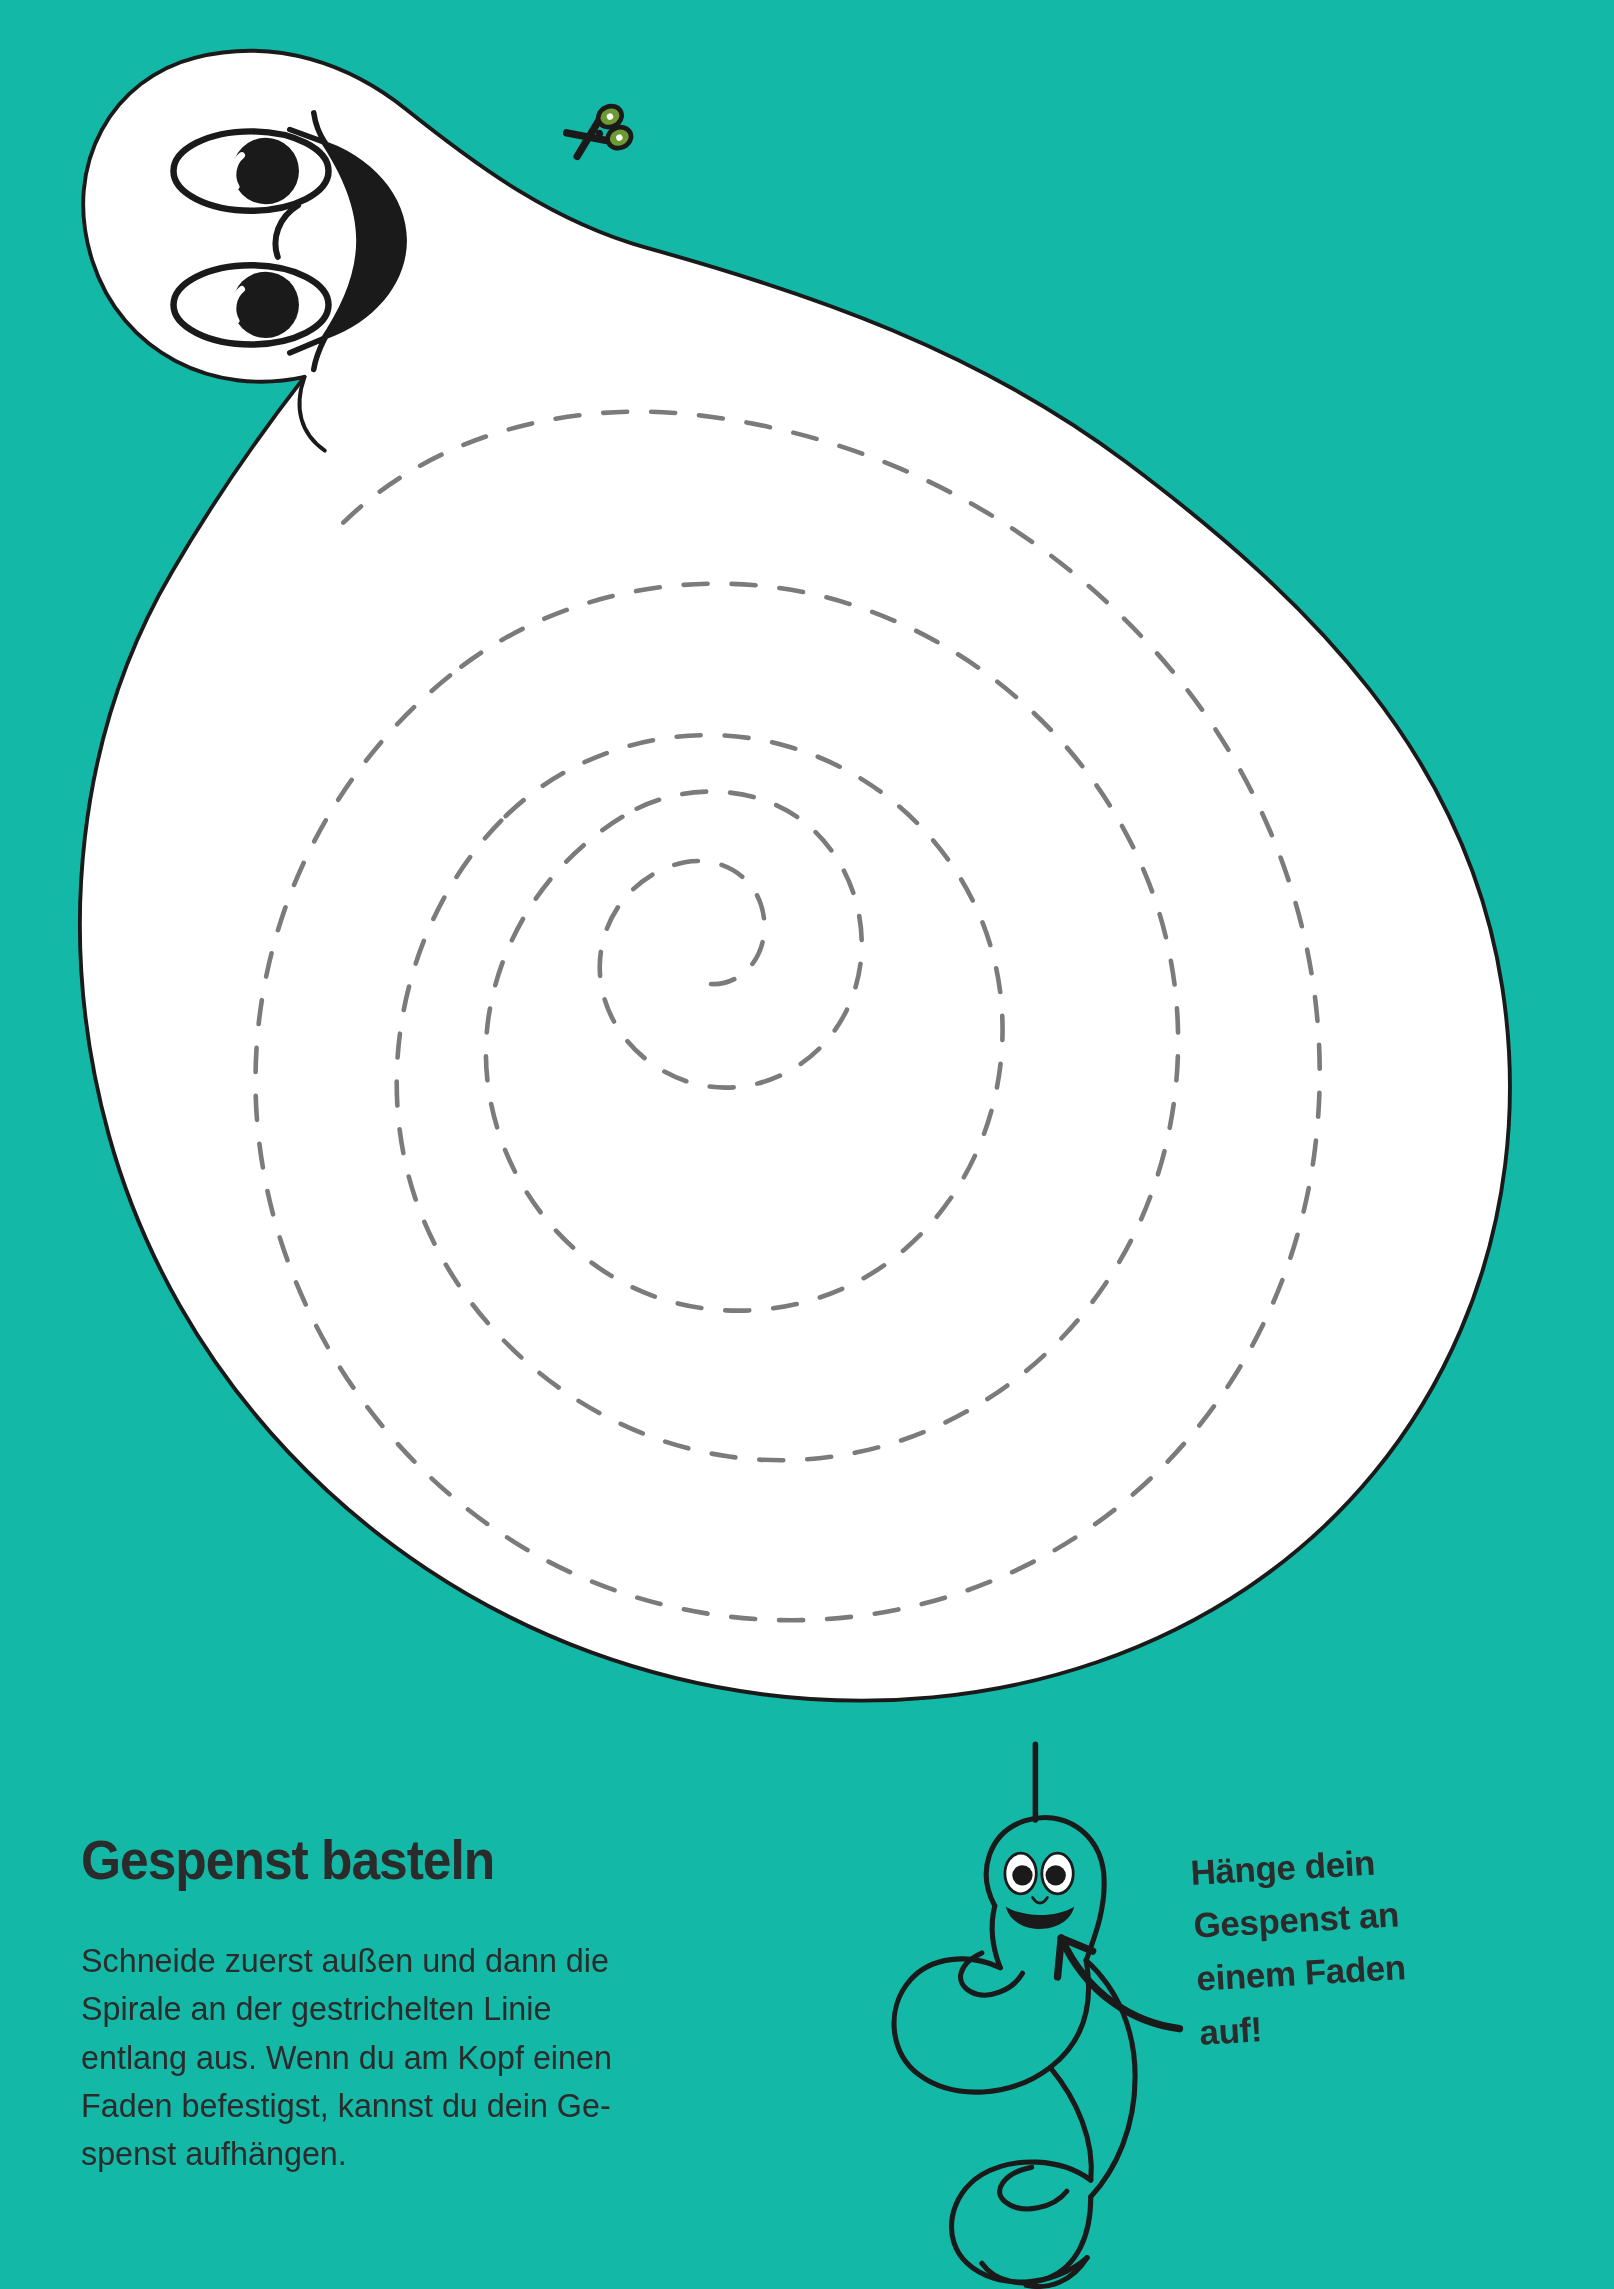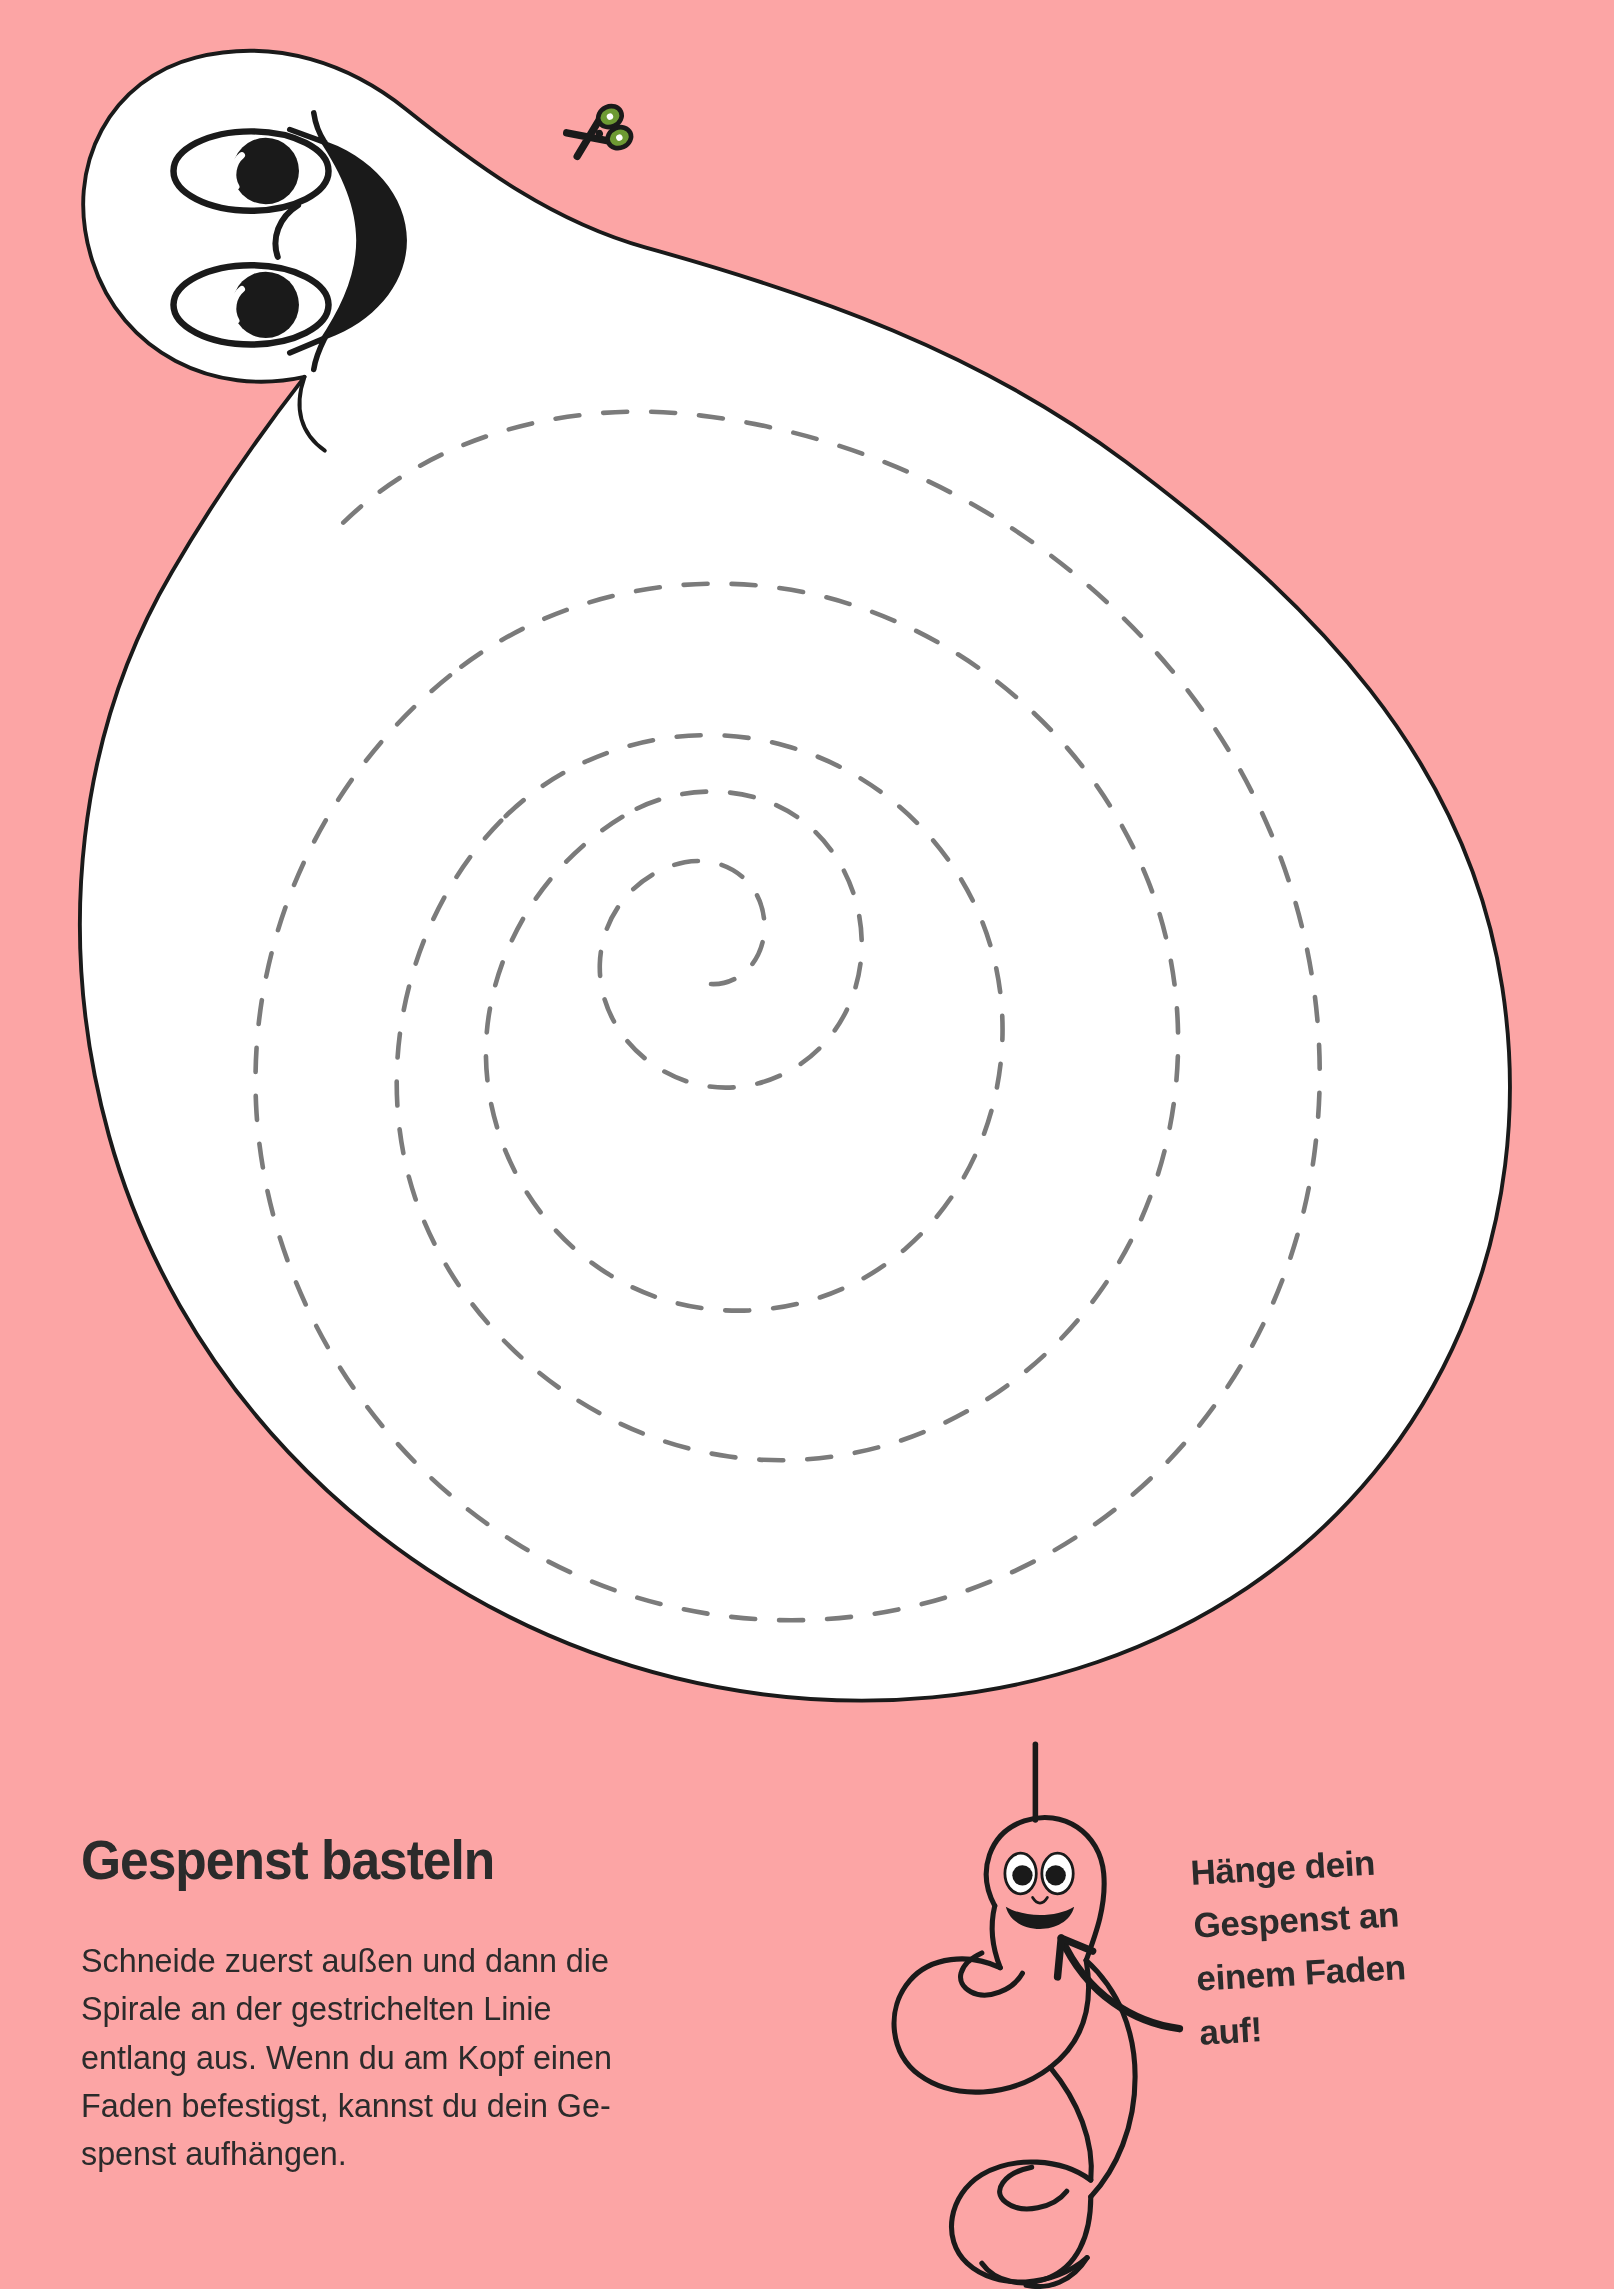--- a/index.html
+++ b/index.html
@@ -11,21 +11,21 @@
     width: 1614px;
     height: 2290px;
     position: relative;
     overflow: hidden;
     font-family: "Liberation Sans", sans-serif;
     -webkit-font-smoothing: antialiased;
   }
   #craft-page {
     position: absolute;
     inset: 0;
-    background: #fca5a5;
+    background: #14b8a6;
   }
 
   
   #spiral-artwork {
     position: absolute;
     left: 0;
     top: 0;
     width: 1614px;
     height: 1754px;
   }

